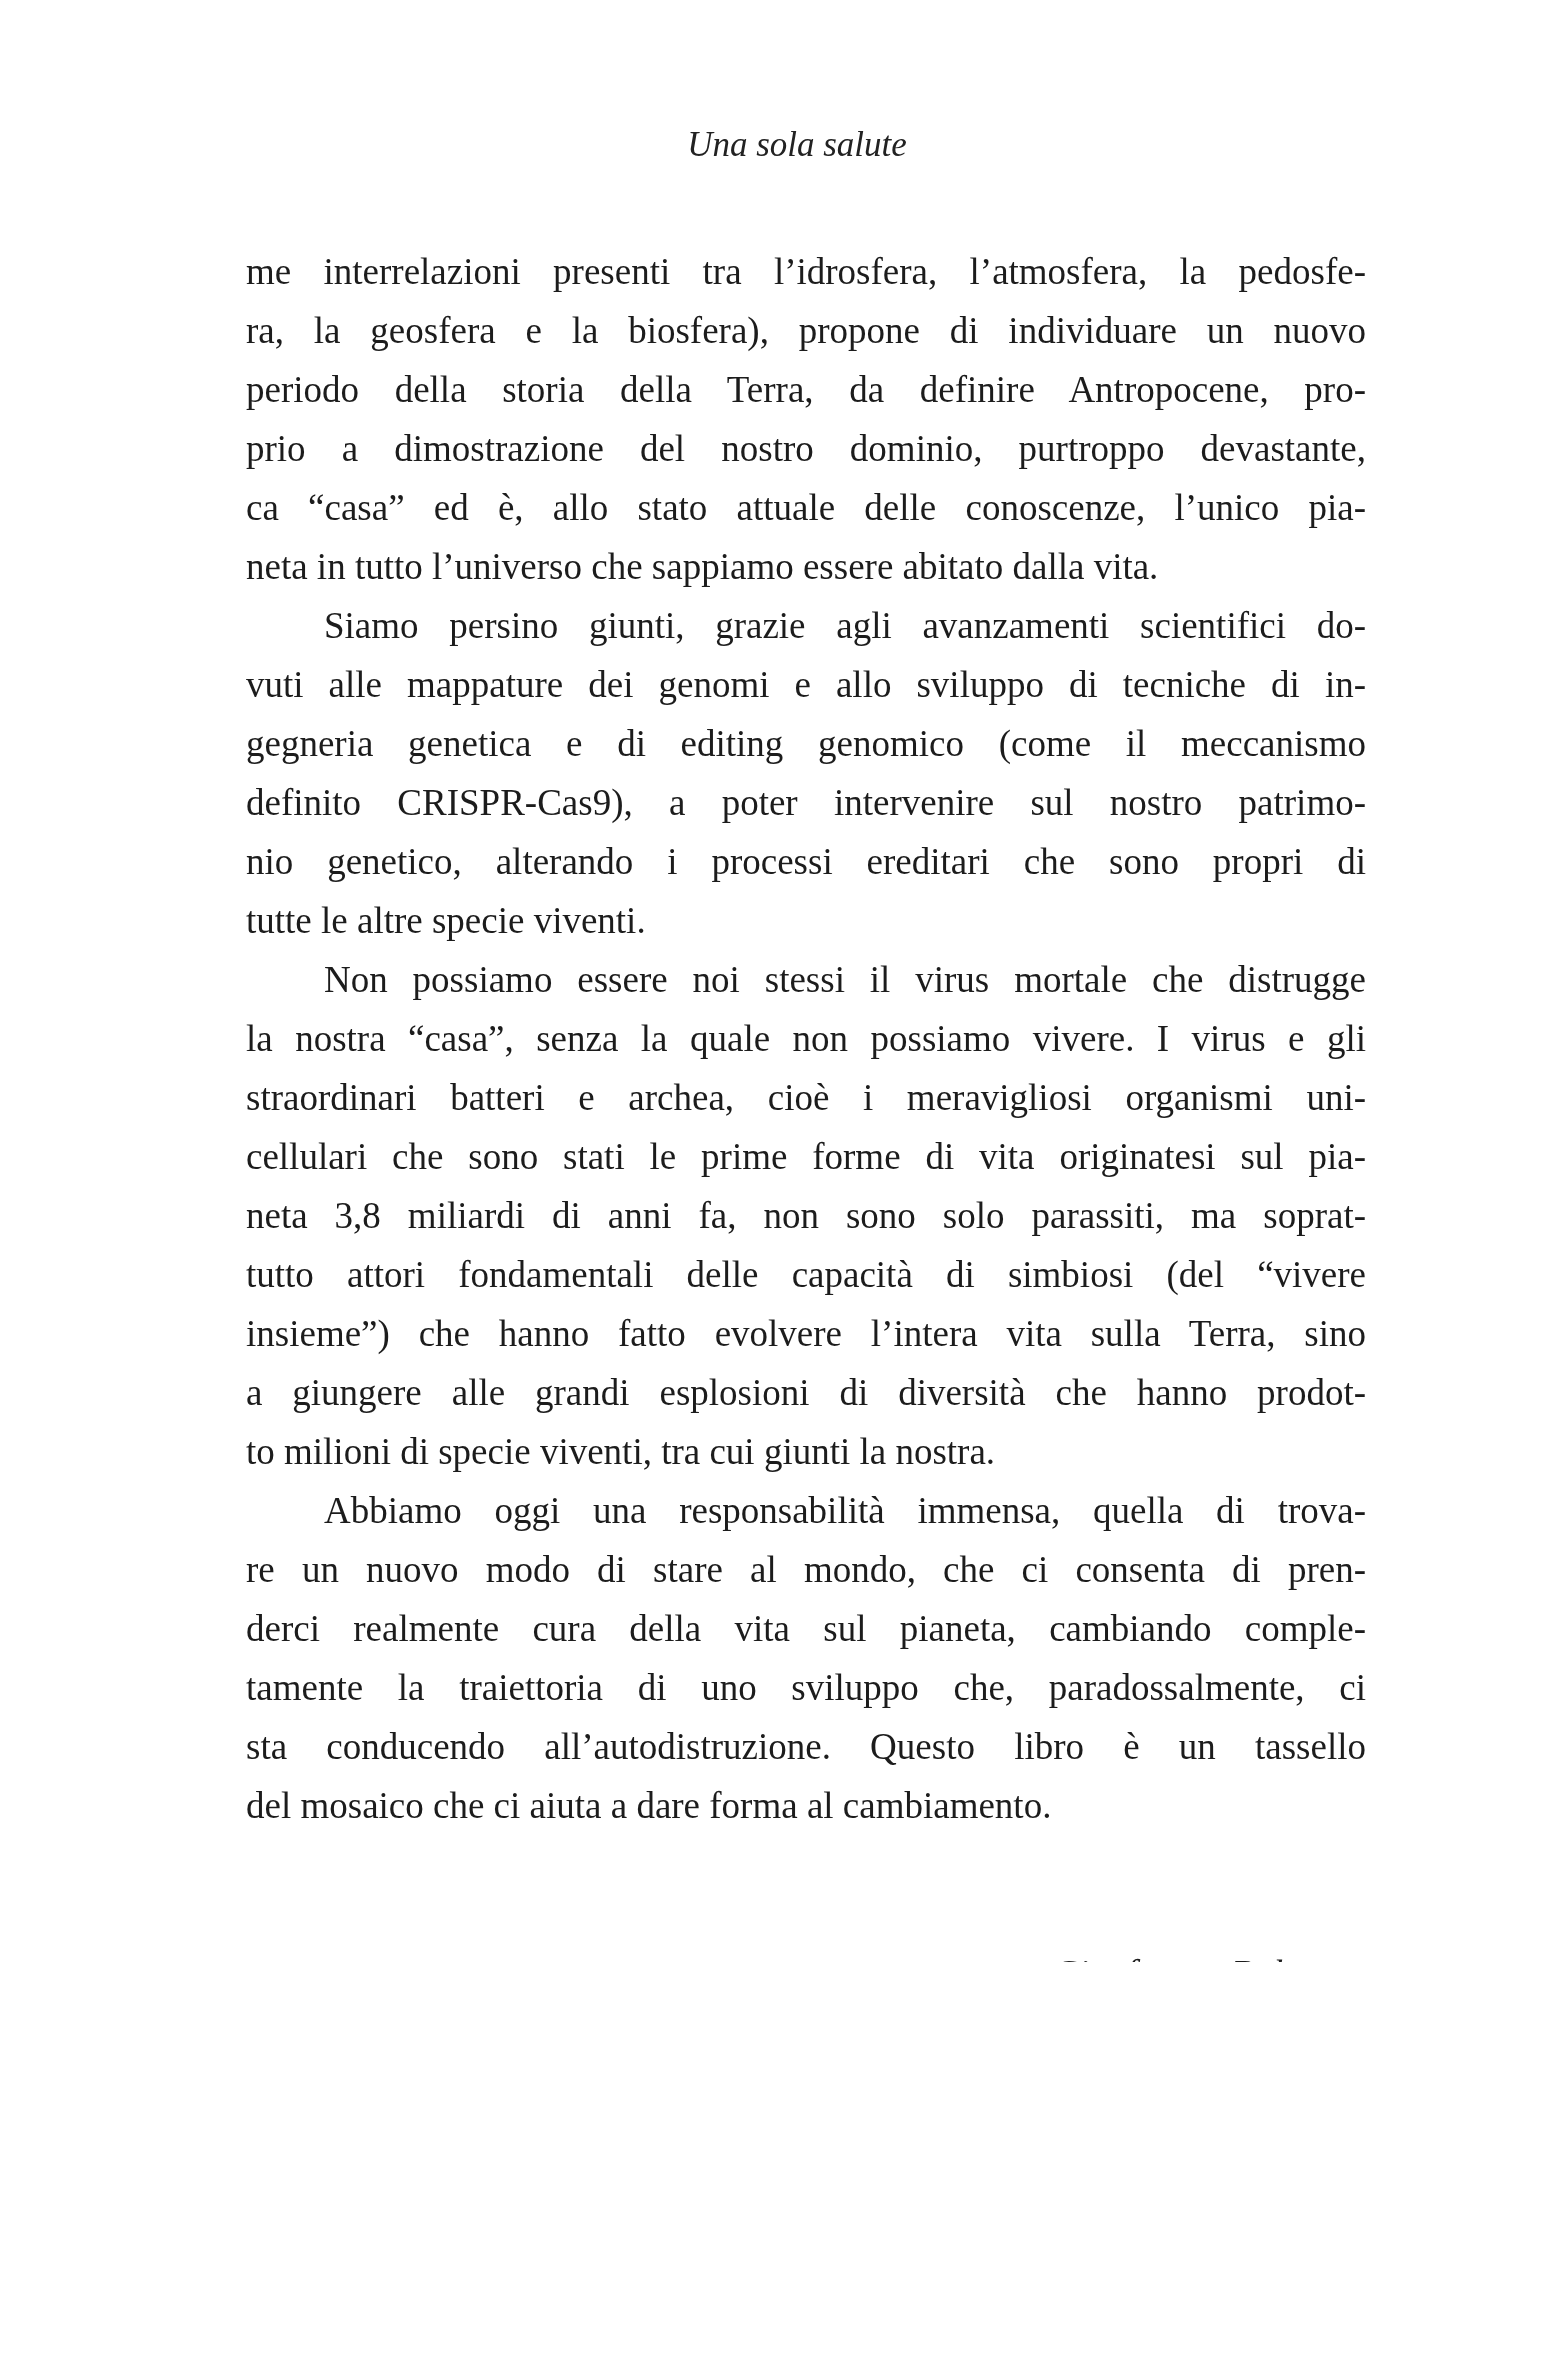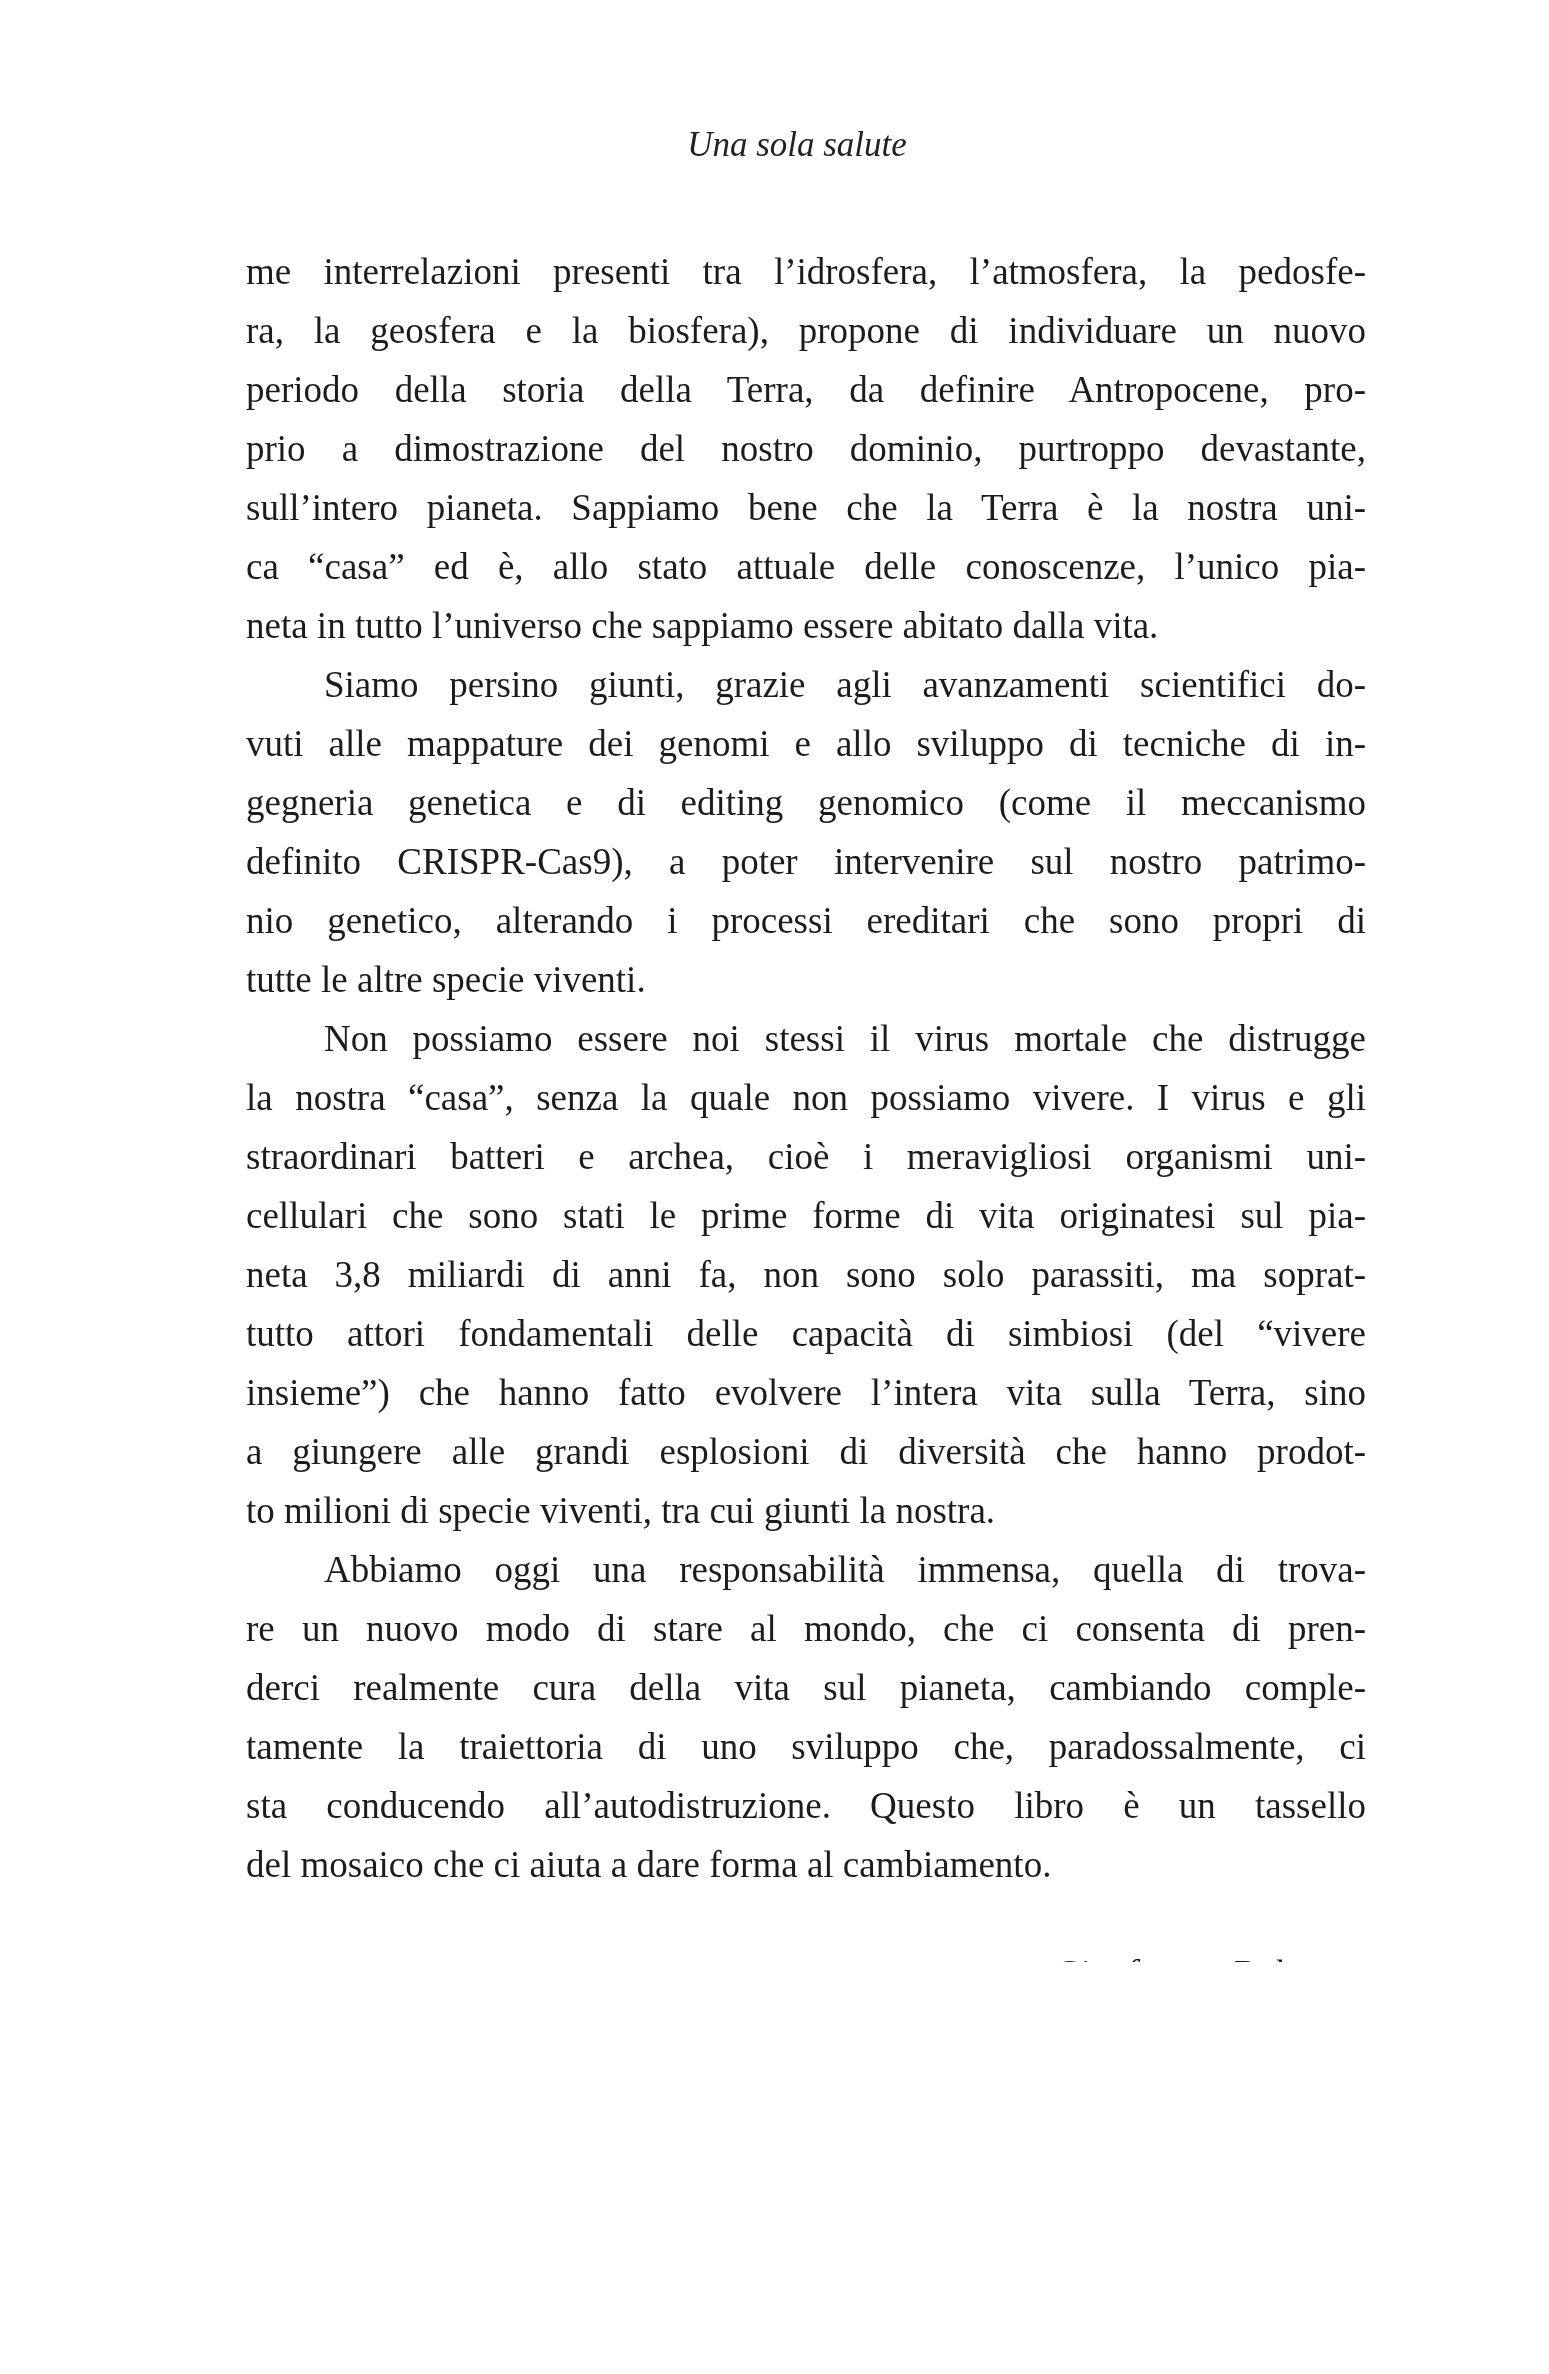--- a/index.html
+++ b/index.html
@@ -89,21 +89,20 @@
 
 <div class="page">
 
   <div class="running-head">Una sola salute</div>
 
   <div class="body-text">
       <div class="line">me interrelazioni presenti tra l’idrosfera, l’atmosfera, la pedosfe-</div>
       <div class="line">ra, la geosfera e la biosfera), propone di individuare un nuovo</div>
       <div class="line">periodo della storia della Terra, da definire Antropocene, pro-</div>
       <div class="line">prio a dimostrazione del nostro dominio, purtroppo devastante,</div>
-      <div class="line">sull’intero pianeta. Sappiamo bene che la Terra è la nostra uni-</div>
       <div class="line">ca “casa” ed è, allo stato attuale delle conoscenze, l’unico pia-</div>
       <div class="line end">neta in tutto l’universo che sappiamo essere abitato dalla vita.</div>
       <div class="line indent">Siamo persino giunti, grazie agli avanzamenti scientifici do-</div>
       <div class="line">vuti alle mappature dei genomi e allo sviluppo di tecniche di in-</div>
       <div class="line">gegneria genetica e di editing genomico (come il meccanismo</div>
       <div class="line">definito CRISPR-Cas9), a poter intervenire sul nostro patrimo-</div>
       <div class="line">nio genetico, alterando i processi ereditari che sono propri di</div>
       <div class="line end">tutte le altre specie viventi.</div>
       <div class="line indent">Non possiamo essere noi stessi il virus mortale che distrugge</div>
       <div class="line">la nostra “casa”, senza la quale non possiamo vivere. I virus e gli</div>

